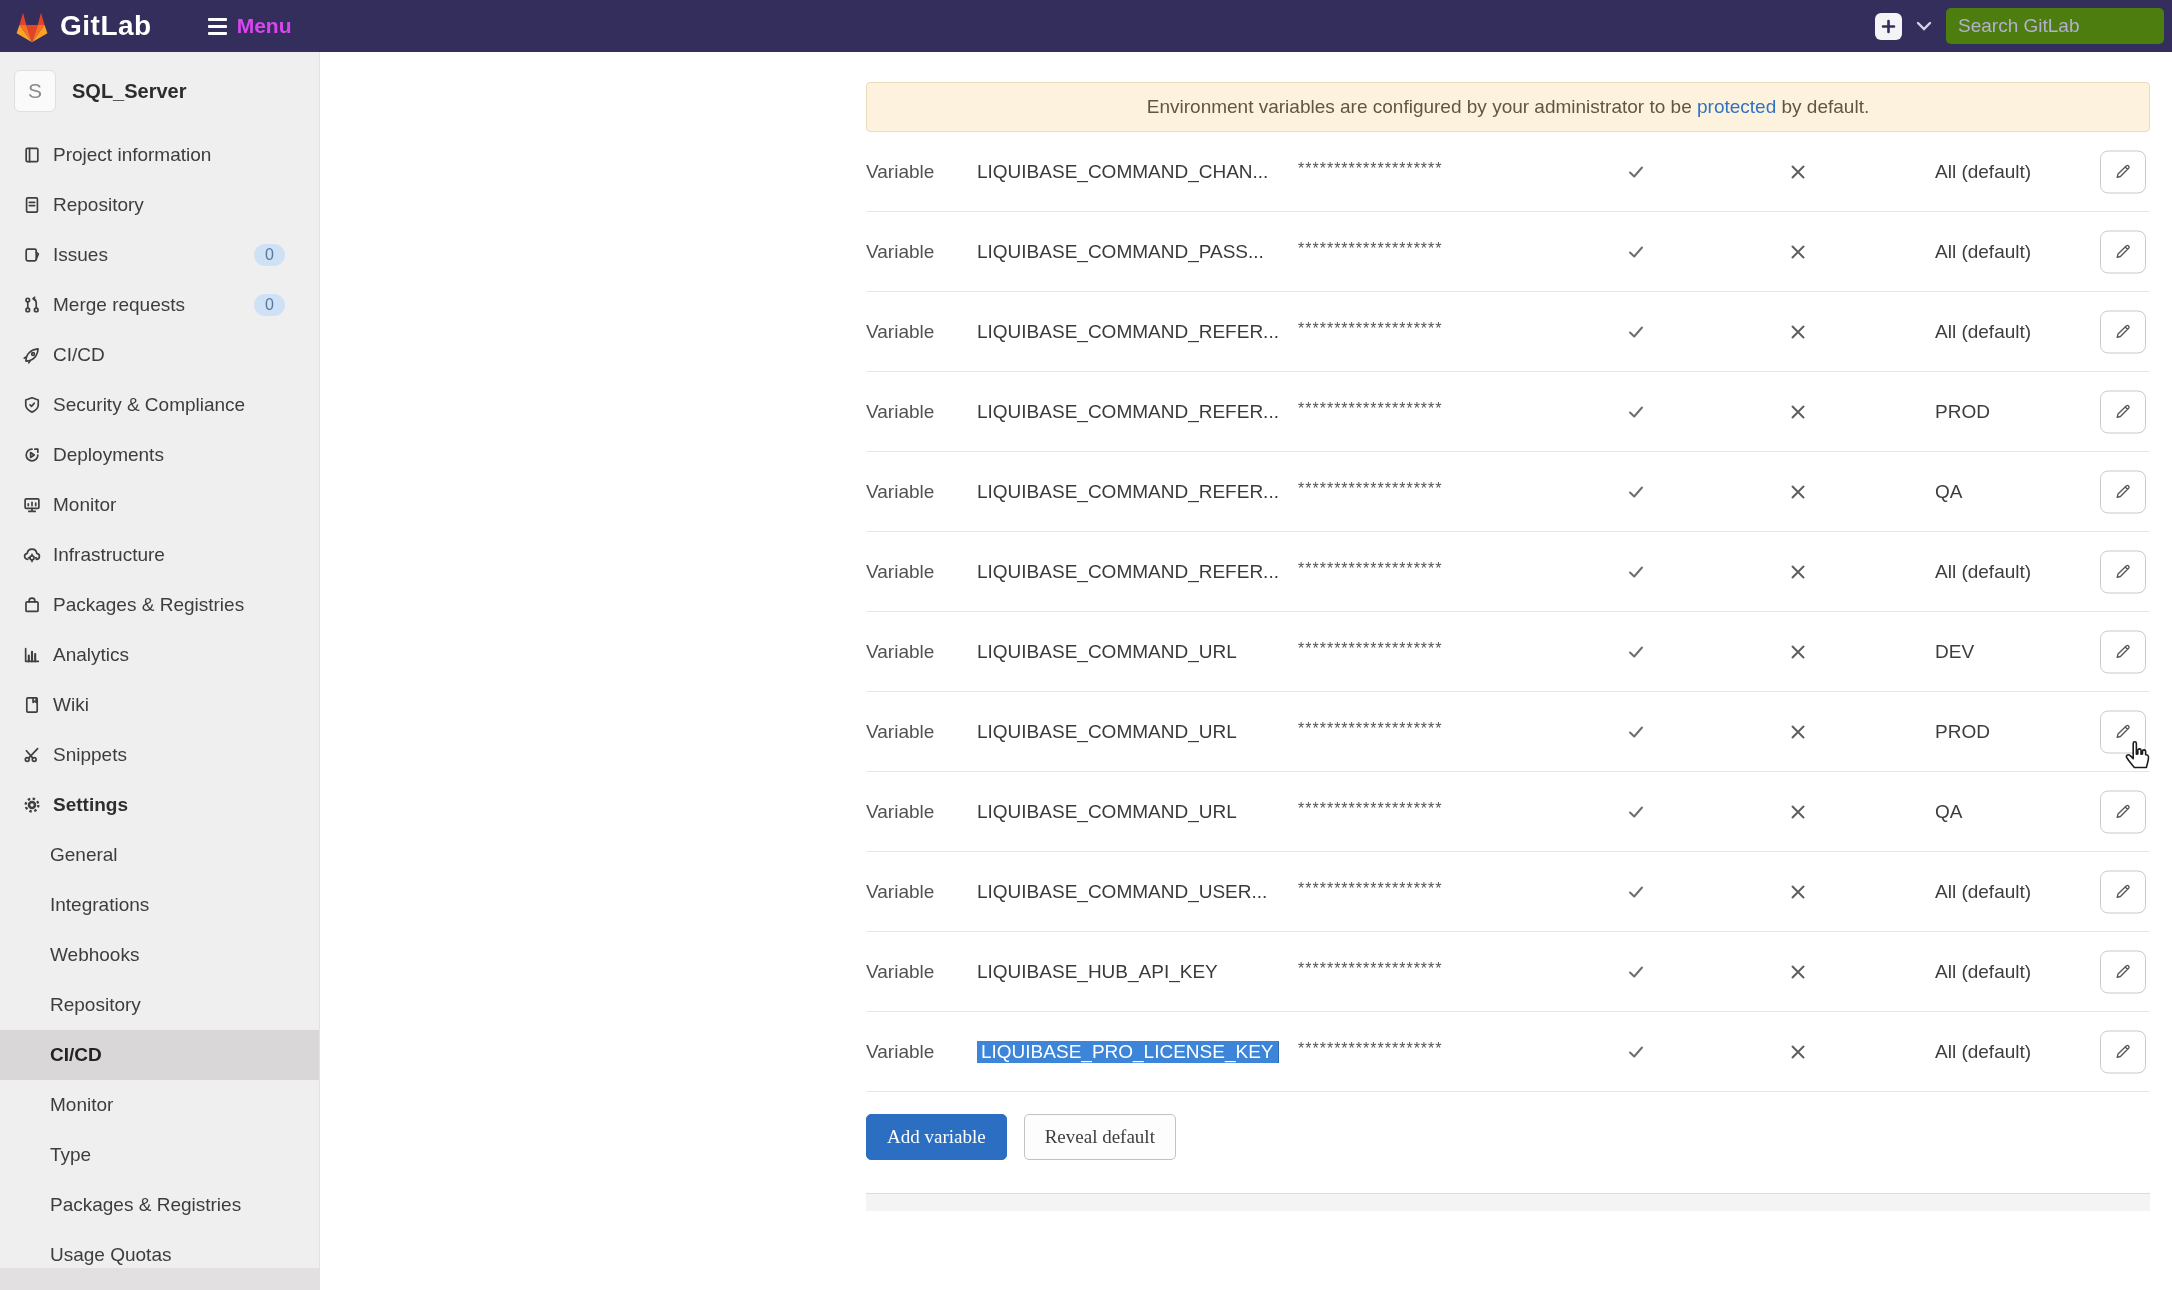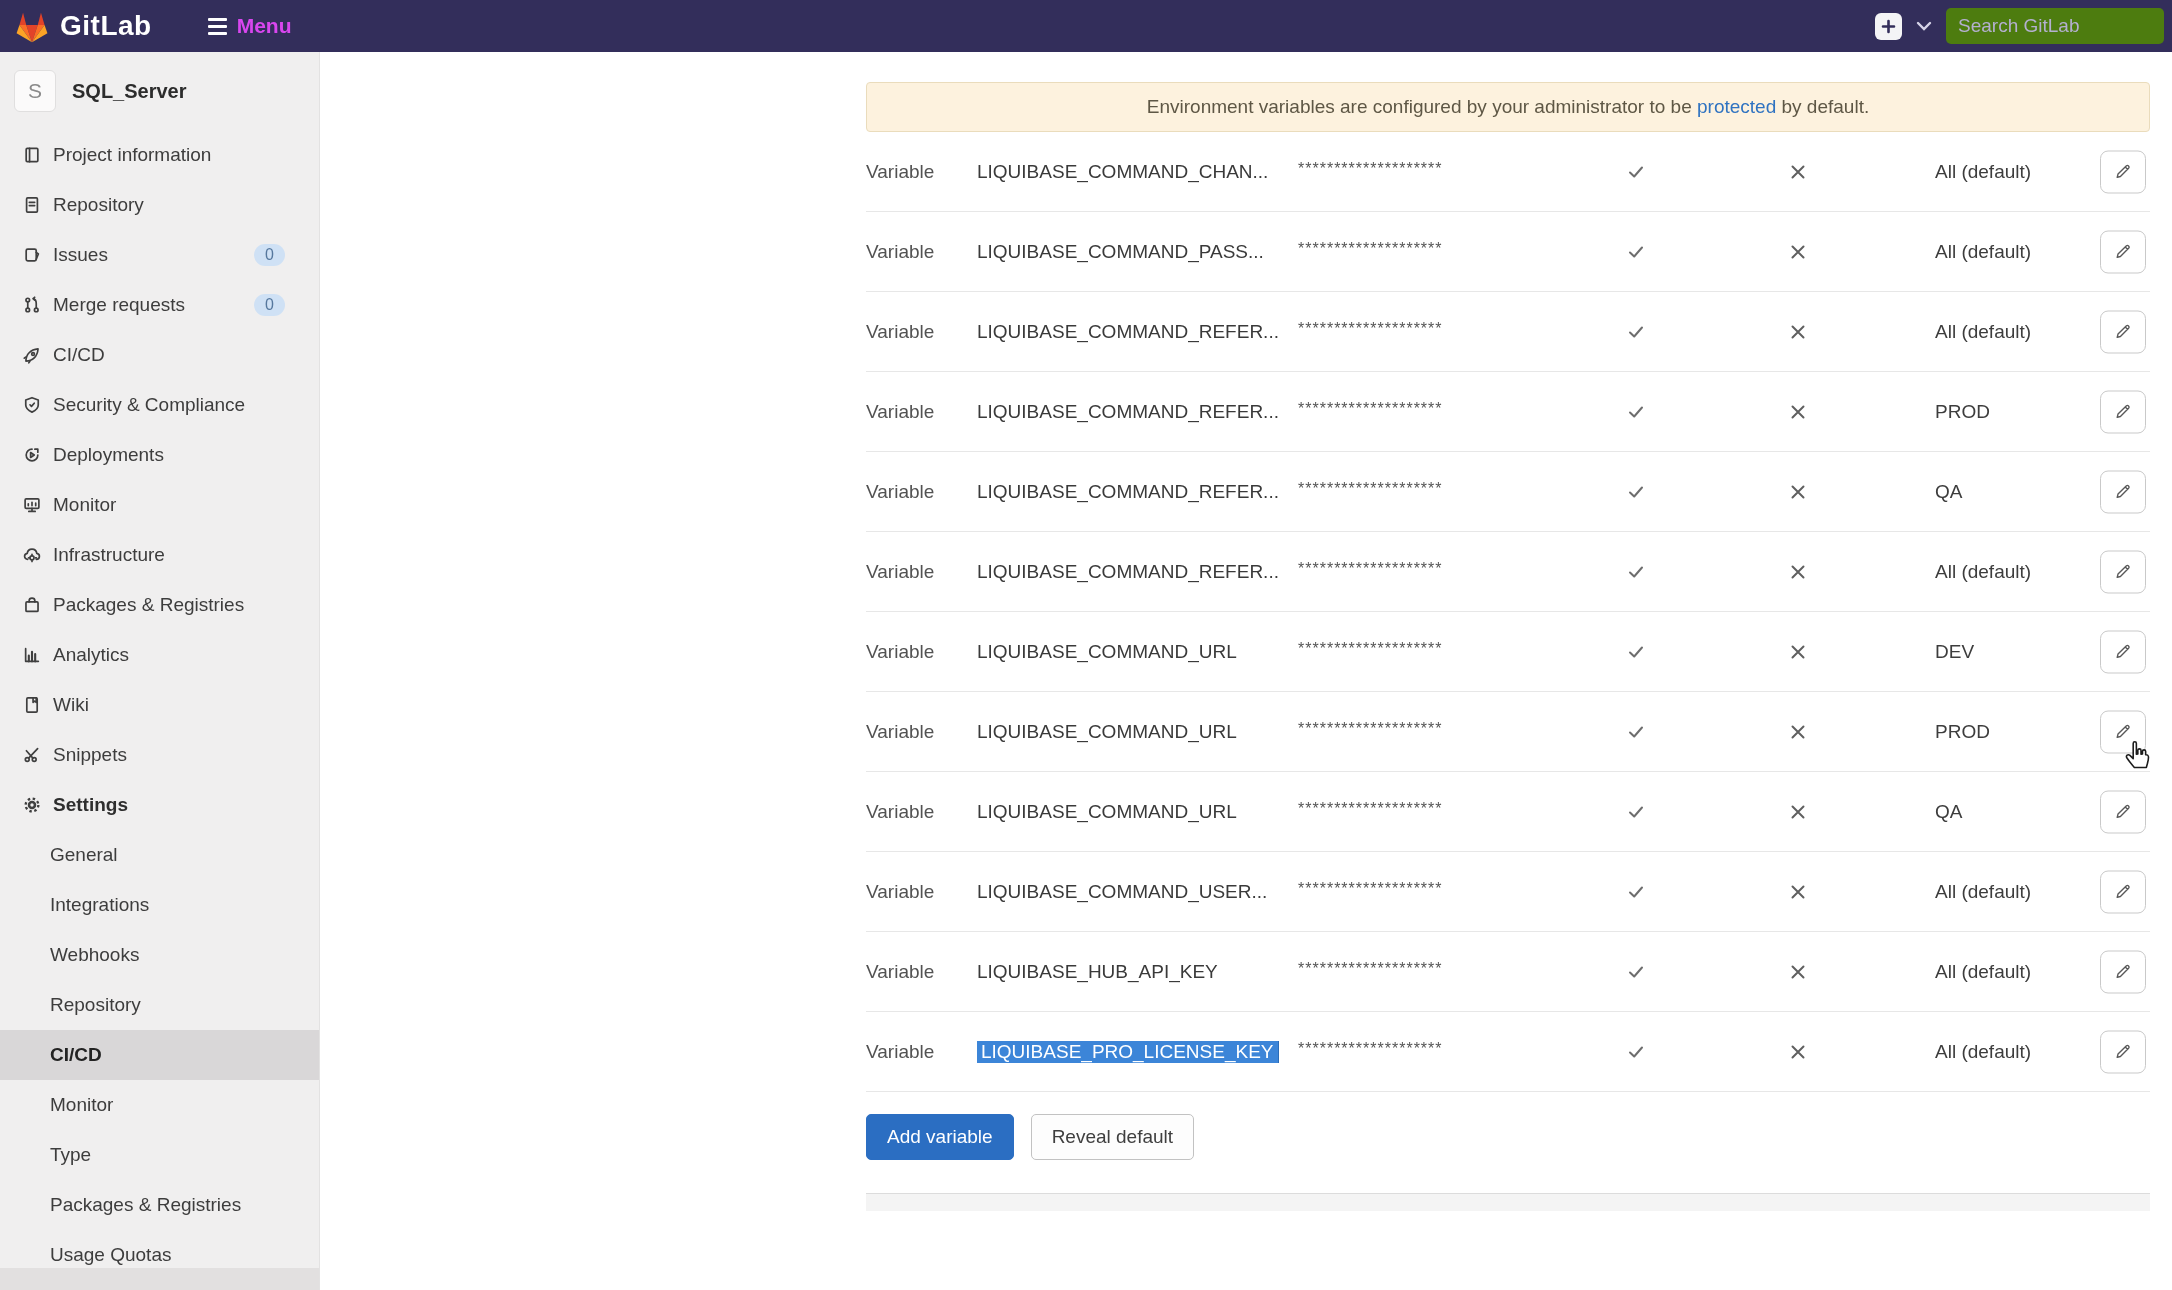--- a/index.html
+++ b/index.html
@@ -65,21 +65,21 @@
   .cell-key  { font-size:19px; color:#3a3a3a; white-space:nowrap; overflow:hidden; }
   .cell-key .selected { background:#3c85d8; color:#ffffff; padding:3px 4px;
                         outline:1px solid #2b6cb8; }
   .cell-value { font-size:16px; color:#555555; letter-spacing:1px; position:relative; top:-3px; }
   .cell-mark svg { display:block; }
   .cell-env { font-size:19px; color:#3d3d3d; }
   .edit-btn { position:absolute; right:4px; top:50%; transform:translateY(-50%);
               width:46px; height:43px; background:#ffffff; border:1px solid #c9c9c9;
               border-radius:8px; display:flex; align-items:center; justify-content:center; cursor:pointer; }
 
-  .actions { margin-top:22px; display:flex; gap:17px; }
+  .actions { margin-top:22px; display:flex; gap:17px;font-family:Liberation Serif, serif; }
   .btn-primary { background:#2b6ec2; color:#ffffff; border:1px solid #2b6ec2; border-radius:5px;
                  font-size:19px; padding:11px 20px; font-family:inherit; cursor:pointer; }
   .btn-secondary { background:#fdfdfd; color:#3f3f3f; border:1px solid #c2c2c2; border-radius:5px;
                    font-size:19px; padding:11px 20px; font-family:inherit; cursor:pointer; }
   .bottom-divider { margin-top:33px; border-top:1px solid #dcdcdc; height:18px; background:#f4f4f4; }
 
   .cursor-hand { position:absolute; left:2122px; top:740px; z-index:50; pointer-events:none; }
 
   svg.ic { stroke:#3f3f3f; fill:none; stroke-width:1.6; stroke-linecap:round; stroke-linejoin:round; }
 </style>

